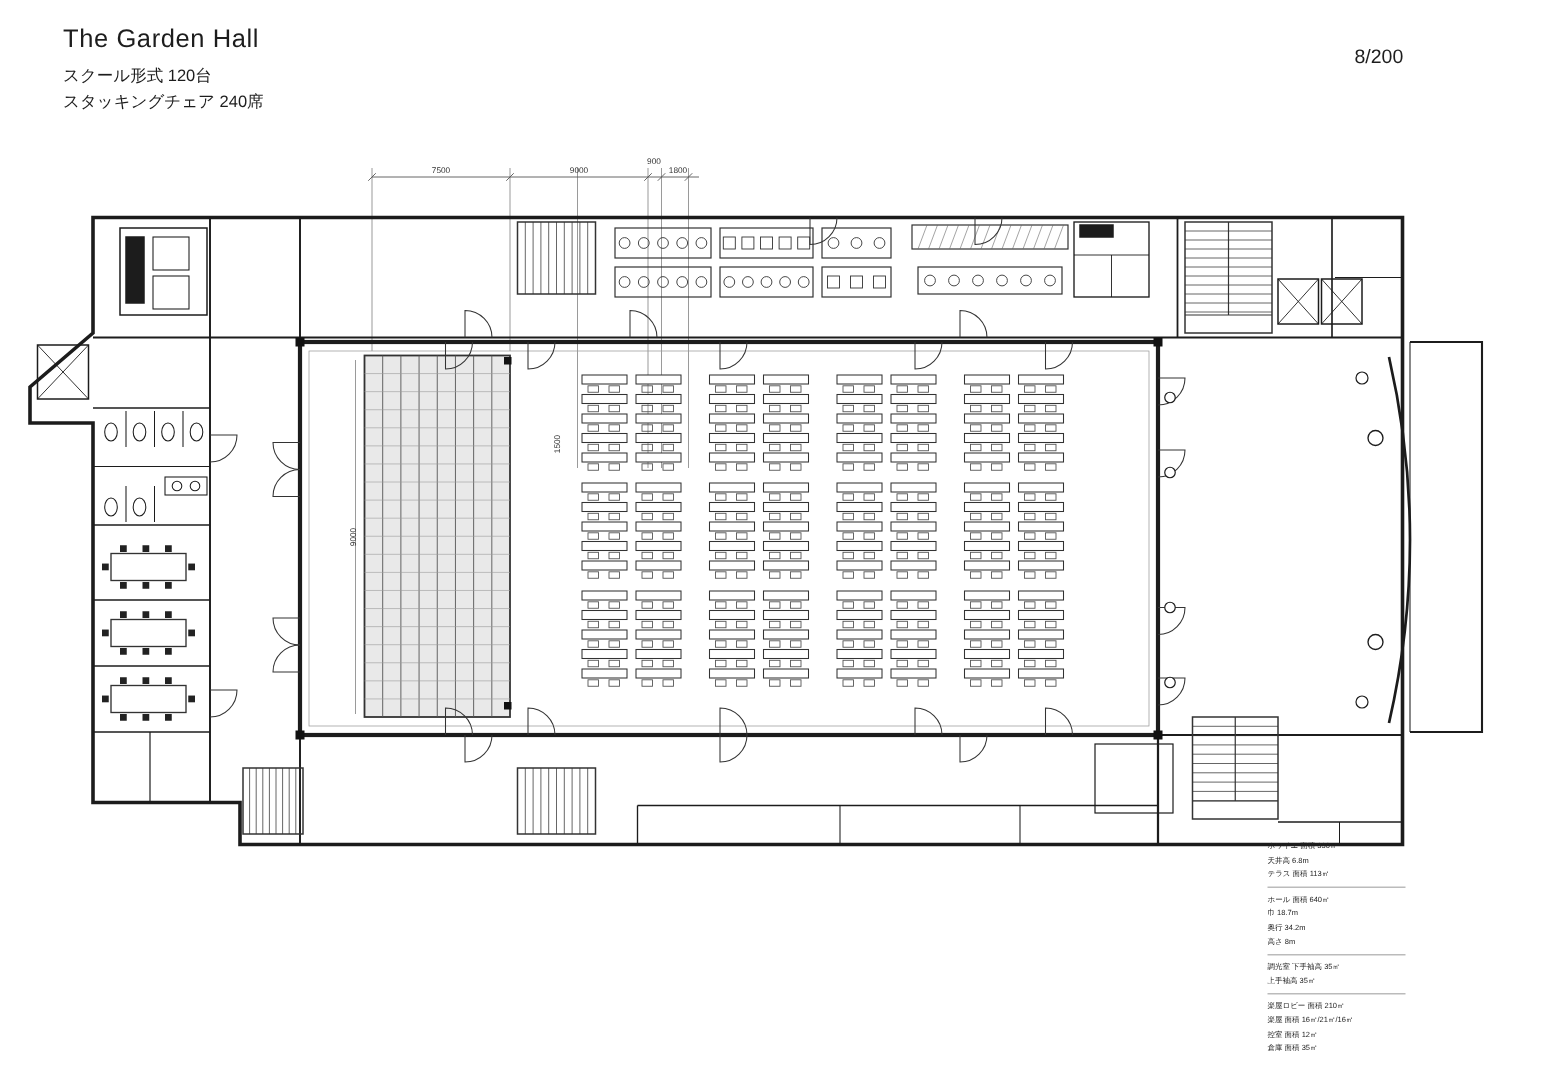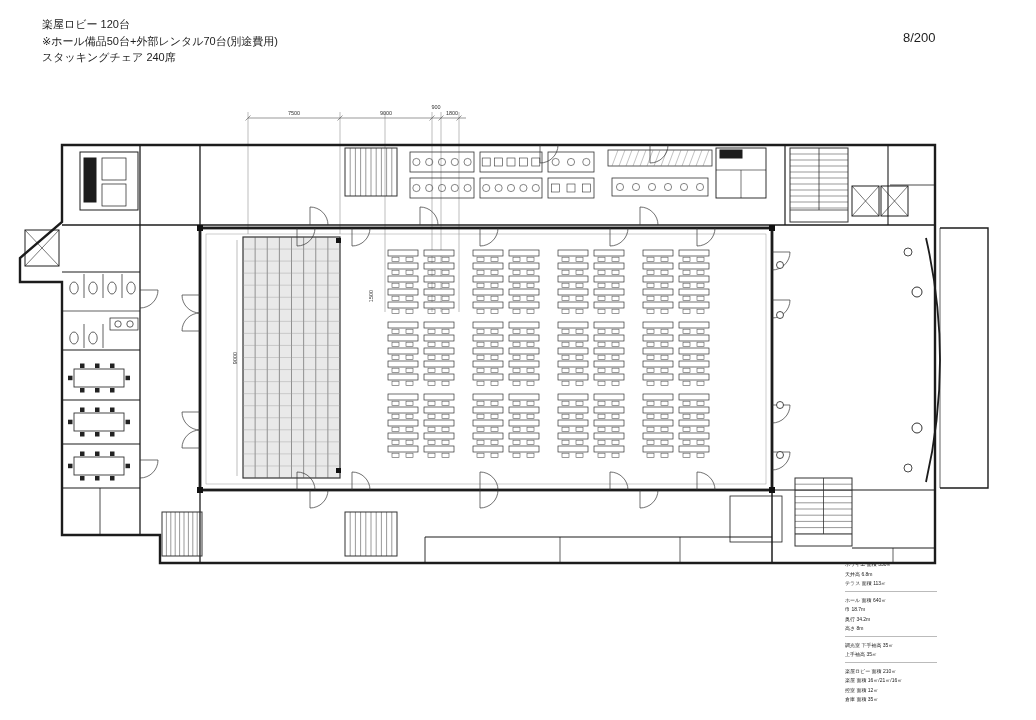--- a/index.html
+++ b/index.html
@@ -18,22 +18,22 @@
   .spec-group{margin-bottom:4px;padding-bottom:2px;border-bottom:1px solid #bbb;}
   .spec-group:last-child{border-bottom:none;}
   .spec-line{font-size:5px;line-height:1.9;white-space:nowrap;color:#222;}
 </style>
 </head>
 <body>
 
 <div class="page">
 
   <div class="header">
-    <div class="note">楽屋ロビー 120台</div>
-    <div class="note">※ホール備品50台+外部レンタル70台(別途費用)</div>
+    <div class="title">The Garden Hall</div>
+    <div class="note">スクール形式 120台</div>
     <div class="note">スタッキングチェア 240席</div>
   </div>
 
   <div class="scale">8/200</div>
 
   <svg class="plan" viewBox="0 0 1036 720" width="1036" height="720">
 
     <g stroke="#555" stroke-width="0.6" fill="none">
       <line x1="248" y1="118" x2="466" y2="118"></line>
       <line x1="245.5" y1="120.5" x2="250.5" y2="115.5"></line>

